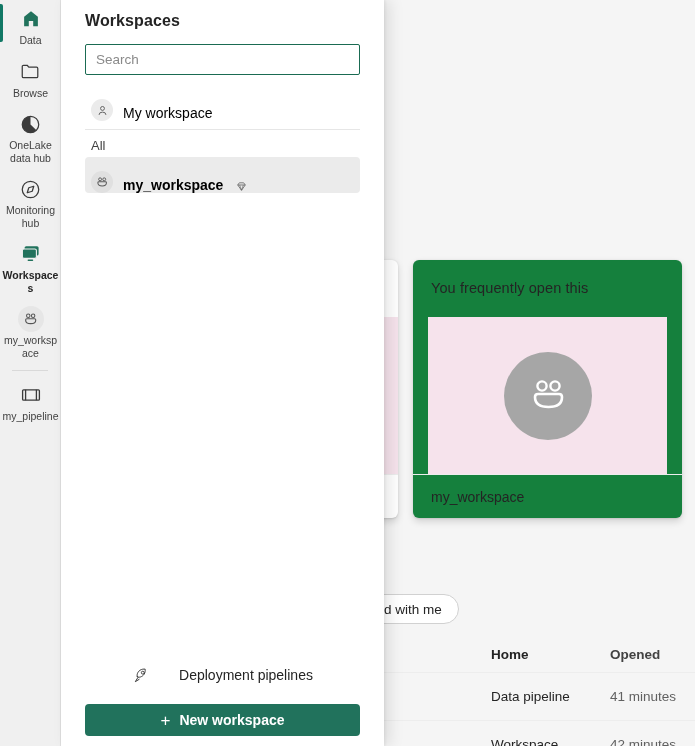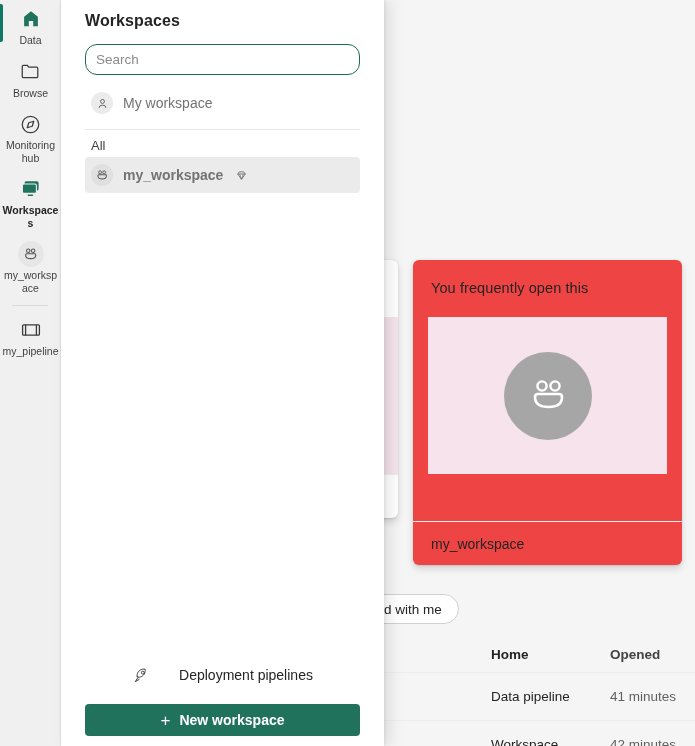--- a/index.html
+++ b/index.html
@@ -18,22 +18,22 @@
     background: #f5f5f5;
     overflow: hidden;
   }
 
   
   .bg-layer { position: absolute; inset: 0; }
 
   .card-frequent {
     position: absolute;
     left: 413px; top: 260px;
-    width: 269px; height: 305px;
-    background: #ef4444;
+    width: 269px; height: 258px;
+    background: #15803d;
     border-radius: 6px;
     box-shadow: 0 0.6px 1.8px rgba(0,0,0,.10), 0 3.2px 7.2px rgba(0,0,0,.13);
     overflow: hidden;
   }
   .card-frequent .card-head {
     font-size: 14.5px;
     color: #242424;
     padding: 20px 18px 0 18px;
     letter-spacing: .1px;
   }
@@ -187,38 +187,38 @@
     font-size: 16px;
     font-weight: bold;
     color: #242424;
     padding: 12px 24px 0 24px;
     letter-spacing: .1px;
   }
   .fly-search-wrap { padding: 14px 24px 0 24px; }
   .fly-search {
     width: 100%; height: 31px;
     border: 1px solid #1a6b52;
-    border-radius: 12px;
+    border-radius: 2px;
     background: #ffffff;
     padding: 0 10px;
     font-size: 13.5px;
     font-family: "Liberation Sans", "DejaVu Sans", sans-serif;
     color: #242424;
     outline: none;
   }
   .fly-search::placeholder { color: #8a8a8a; }
 
   .fly-row {
-    display: flex; align-items: center; gap: 10px;
+    display: flex; align-items: flex-end; gap: 10px;
     height: 36px;
     margin: 0 24px;
     padding: 0 6px;
     border-radius: 4px;
     font-size: 14px;
-    color: #737373;
+    color: #000000;
     cursor: pointer;
   }
   .fly-row.first { margin-top: 10px; }
   .fly-row.selected { background: #ebebeb; font-weight: bold; }
   .fly-avatar {
     width: 22px; height: 22px; border-radius: 50%;
     background: #ebebeb;
     display: flex; align-items: center; justify-content: center;
     flex: 0 0 22px;
   }
@@ -330,20 +330,29 @@
 
       <div class="nav-item">
         <span class="ico">
           <svg width="23" height="23" viewBox="0 0 24 24">
             <path d="M3.4 6.8a1.3 1.3 0 0 1 1.3-1.3h3.8l1.7 2h8.1a1.3 1.3 0 0 1 1.3 1.3v8.4a1.3 1.3 0 0 1-1.3 1.3H4.7a1.3 1.3 0 0 1-1.3-1.3z" fill="none" stroke="#3b3b3b" stroke-width="1.3" stroke-linejoin="round"></path>
           </svg>
         </span>
         <span class="lbl">Browse</span>
       </div>
 
+      <div class="nav-item">
+        <span class="ico">
+          <svg width="23" height="23" viewBox="0 0 24 24">
+            <circle cx="12" cy="12" r="8.6" fill="none" stroke="#3b3b3b" stroke-width="1.3"></circle>
+            <path d="M12 3.4a8.6 8.6 0 0 0 0 17.2 8.6 8.6 0 0 0 6.2-2.6L12 12z" fill="#3b3b3b"></path>
+          </svg>
+        </span>
+        <span class="lbl">OneLake data hub</span>
+      </div>
 
       <div class="nav-item">
         <span class="ico">
           <svg width="23" height="23" viewBox="0 0 24 24">
             <circle cx="12" cy="12" r="8.6" fill="none" stroke="#3b3b3b" stroke-width="1.3"></circle>
             <path d="M15.4 8.6 10.2 10.2 8.6 15.4 13.8 13.8z" fill="none" stroke="#3b3b3b" stroke-width="1.3" stroke-linejoin="round"></path>
           </svg>
         </span>
         <span class="lbl">Monitoring hub</span>
       </div>

